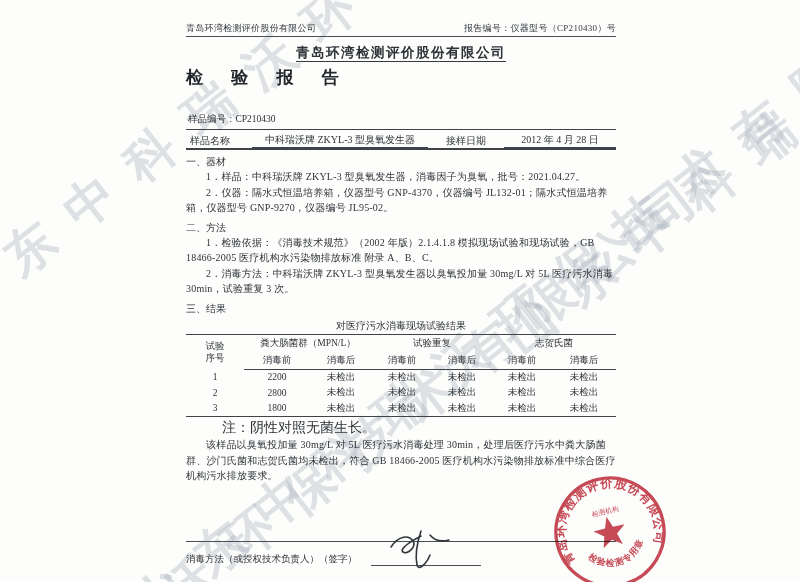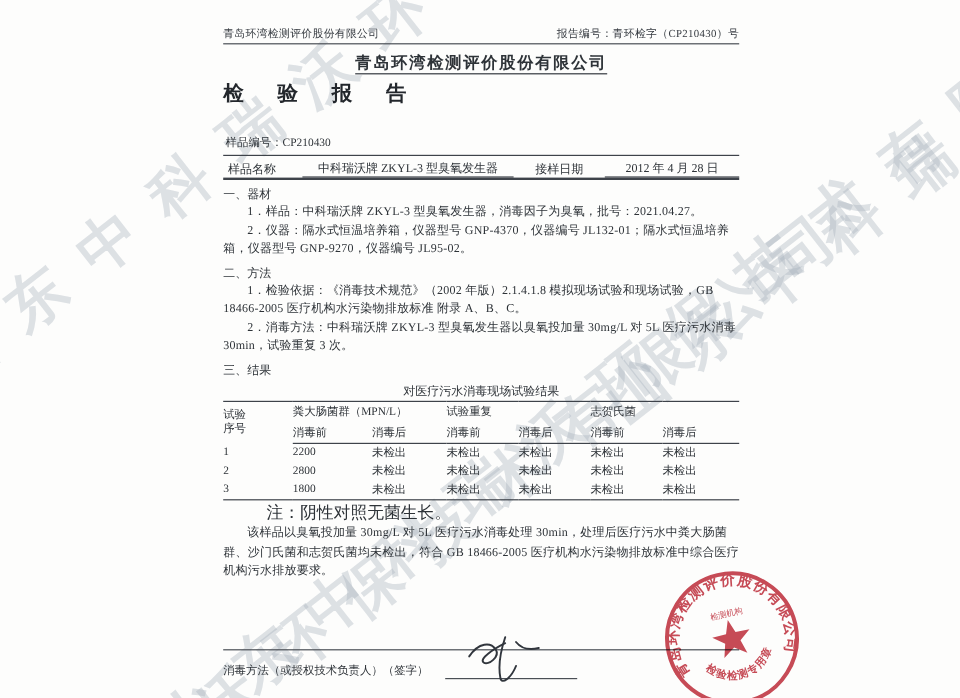--- a/index.html
+++ b/index.html
@@ -45,21 +45,21 @@
   .sec-title{margin-top:5px;font-size:10px;font-weight:normal;}
   .para{font-size:10px;line-height:15.5px;text-indent:2em;letter-spacing:0.2px;margin:0;}
   .note{font-size:14px;margin-top:2px;margin-left:36px;}
   
   .tbl-title{margin-top:3px;text-align:center;font-size:10px;}
   table.results{
     width:430px;border-collapse:collapse;font-size:9.5px;margin-top:1px;
     border-top:1.5px solid #3e434a;
   }
   table.results th,table.results td{
-    font-weight:normal;text-align:left;padding:0;height:15.5px;
+    font-weight:normal;text-align:center;padding:0;height:15.5px;
   }
   table.results thead tr.grp th{height:18px;}
   table.results thead tr.sub th{height:16px;border-bottom:1px solid #3e434a;}
   table.results tbody tr:last-child td{border-bottom:1.5px solid #3e434a;}
   .rowhead span{display:block;line-height:12px;}
   
   .footer-sep{margin-top:57px;border-top:1px solid #4a4f55;}
   .sig-row{margin-top:9px;font-size:9.5px;display:flex;align-items:flex-end;}
   .sig-area{position:relative;margin-left:14px;width:110px;height:14px;
     border-bottom:1px solid #4a4f55;}
@@ -79,21 +79,21 @@
     <span class="wm" style="left:-70px;top:285px;">山东中科瑞沃环保技术有限公司</span>
     <span class="wm" style="left:120px;top:585px;">山东中科瑞沃环保技术有限公司</span>
     <span class="wm" style="left:-150px;top:805px;">山东中科瑞沃环保技术有限公司</span>
     <span class="wm" style="left:490px;top:315px;">山东中科瑞沃环保技术有限公司</span>
   </div>
 
   <div class="content">
 
     <div class="doc-header">
       <span>青岛环湾检测评价股份有限公司</span>
-      <span>报告编号：青环检字（CP210430）号</span>
+      <span>报告编号：仪器型号（CP210430）号</span>
     </div>
 
     <div class="company-title">
       <span>青岛环湾检测评价股份有限公司</span>
     </div>
     <div class="report-title">检 验 报 告</div>
     <div class="sample-no">样品编号：CP210430</div>
 
     <div class="info-block">
       <div class="info-row">

